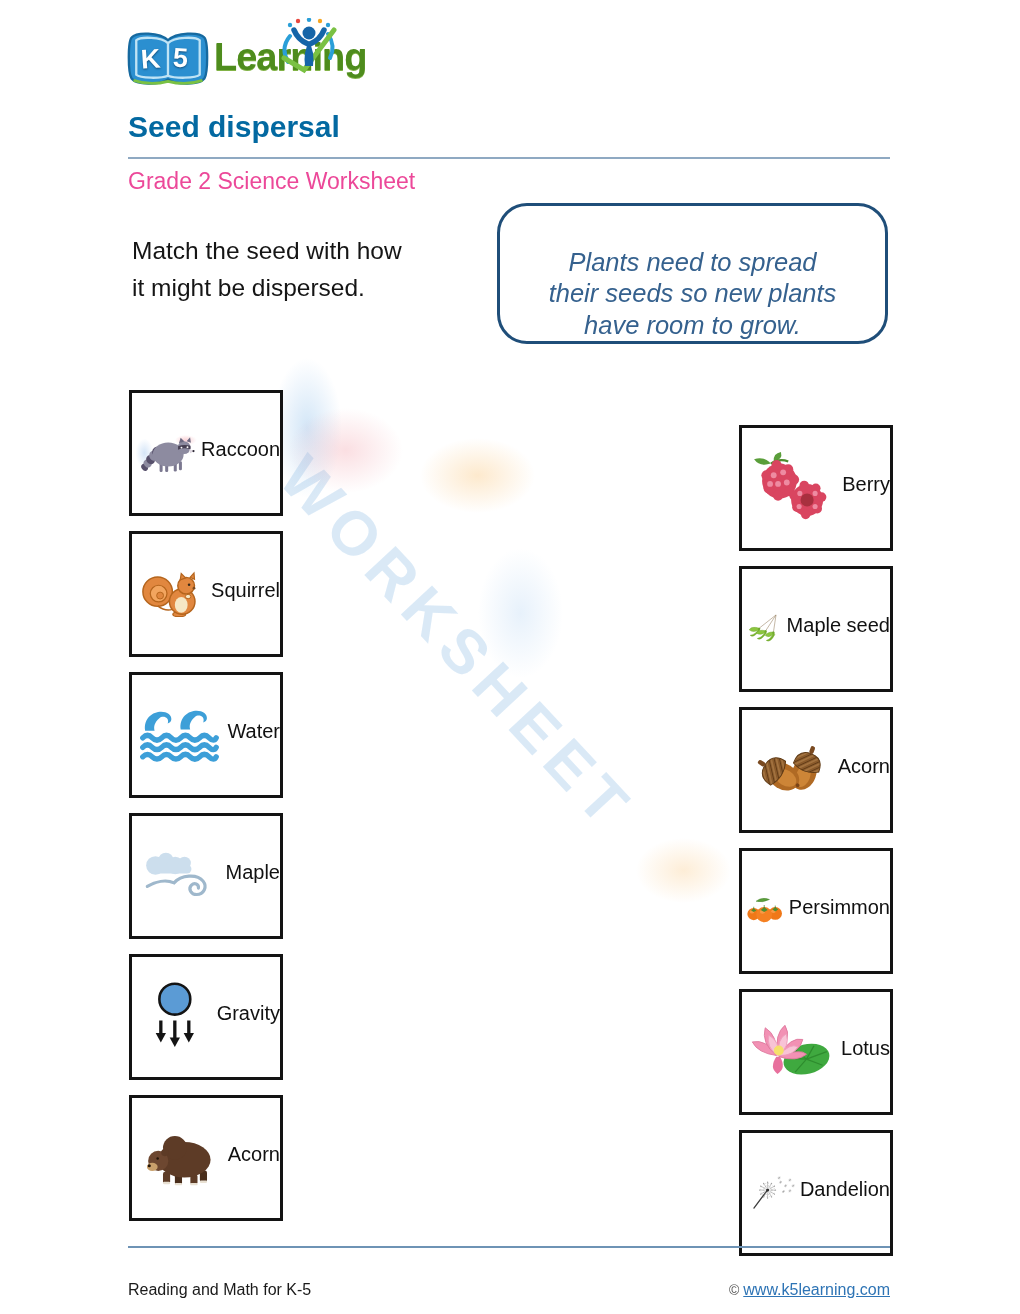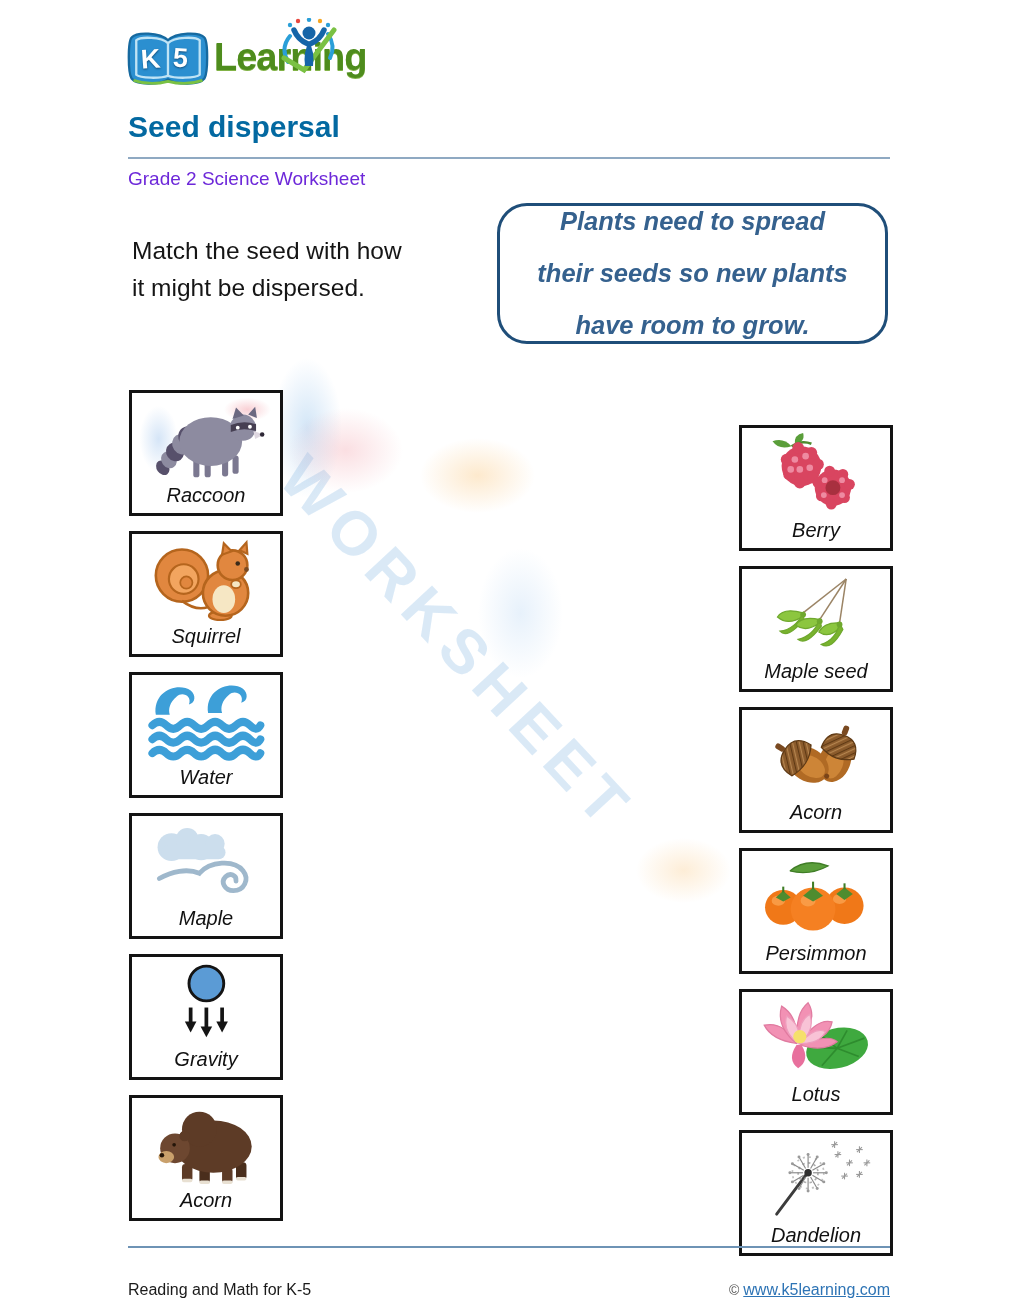--- a/index.html
+++ b/index.html
@@ -30,36 +30,36 @@
                  text-shadow:0 1px 2px rgba(10,60,100,.8); }
   .logo-k { left:15px; top:14px; transform:rotate(-4deg); }
   .logo-5 { left:47px; top:13px; transform:rotate(3deg); }
   .logo-word { position:absolute; left:88px; top:12px; font-size:38px; font-weight:bold;
                letter-spacing:-1px; color:#4e8c1d; text-shadow:0 1px 0 #82b347; }
   .logo-person { position:absolute; left:152px; top:-6px; width:62px; height:62px; }
 
   
   .title { position:absolute; left:128px; top:110px; font-size:30px; font-weight:bold; color:#0369a1; z-index:2;text-align:center; }
   .title-rule { position:absolute; left:128px; top:157px; width:762px; border-top:2px solid #8fa9c2; z-index:2; }
-  .subtitle { position:absolute; left:128px; top:168px; font-size:19px; color:#6d28d9; z-index:2; }
+  .subtitle { position:absolute; left:128px; top:168px; font-size:23px; color:#ec4899; z-index:2; }
 
   
   .instruction { position:absolute; left:132px; top:232px; font-size:24.5px; color:#151515;
                  line-height:37px; z-index:2; }
   .callout { position:absolute; left:497px; top:203px; width:391px; height:141px; box-sizing:border-box;
              border:3.5px solid #1f4e79; border-radius:30px; background:#ffffff;
-             display:flex; flex-direction:column; align-items:center; justify-content:space-between;
-             font-style:italic; color:#35618e; font-size:25.5px; line-height:31.5px; z-index:2;font-weight:bold; }
+             display:flex; flex-direction:column; align-items:center; justify-content:flex-end;
+             font-style:italic; color:#35618e; font-size:25.5px; line-height:31.5px; z-index:2; }
 
   
   .col { position:absolute; display:flex; flex-direction:column; gap:15px; z-index:2; }
   .col-left  { left:129px; top:390px; }
   .col-right { left:739px; top:390px;margin-top:35px; }
   .card { width:154px; height:126px; box-sizing:border-box; border:3px solid #131313; background:#ffffff;
-          display:flex; flex-direction:column; align-items:center;font-style:italic; }
+          display:flex; align-items:center; }
   .card-art { flex:1; width:100%; display:flex; align-items:center; justify-content:center; overflow:hidden; }
   .card-art svg { width:87%; height:90%; }
   .art-raccoon { background:
       radial-gradient(closest-side at 78% 18%, rgba(242,150,160,.45), rgba(242,150,160,0) 72%),
       radial-gradient(closest-side at 18% 50%, rgba(150,190,235,.40), rgba(150,190,235,0) 72%); }
   .card-label { font-size:20px; color:#111111; line-height:1; padding-bottom:8px; }
 
   
   .footer-rule { position:absolute; left:128px; top:1246px; width:762px; border-top:2px solid #6e93b5; z-index:2; }
   .footer-row { position:absolute; left:128px; top:1253px; width:762px; display:flex;

